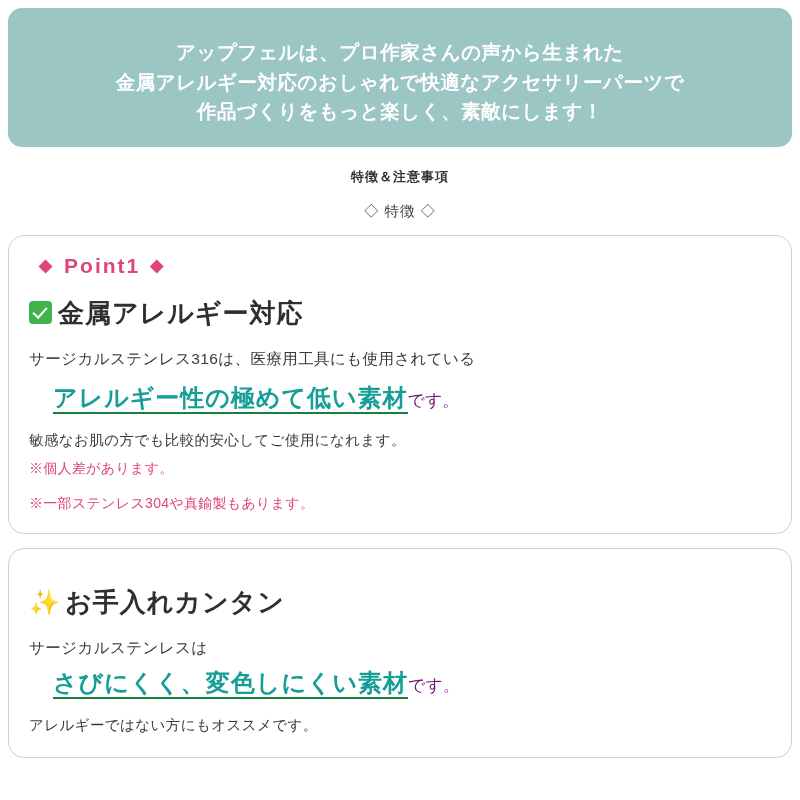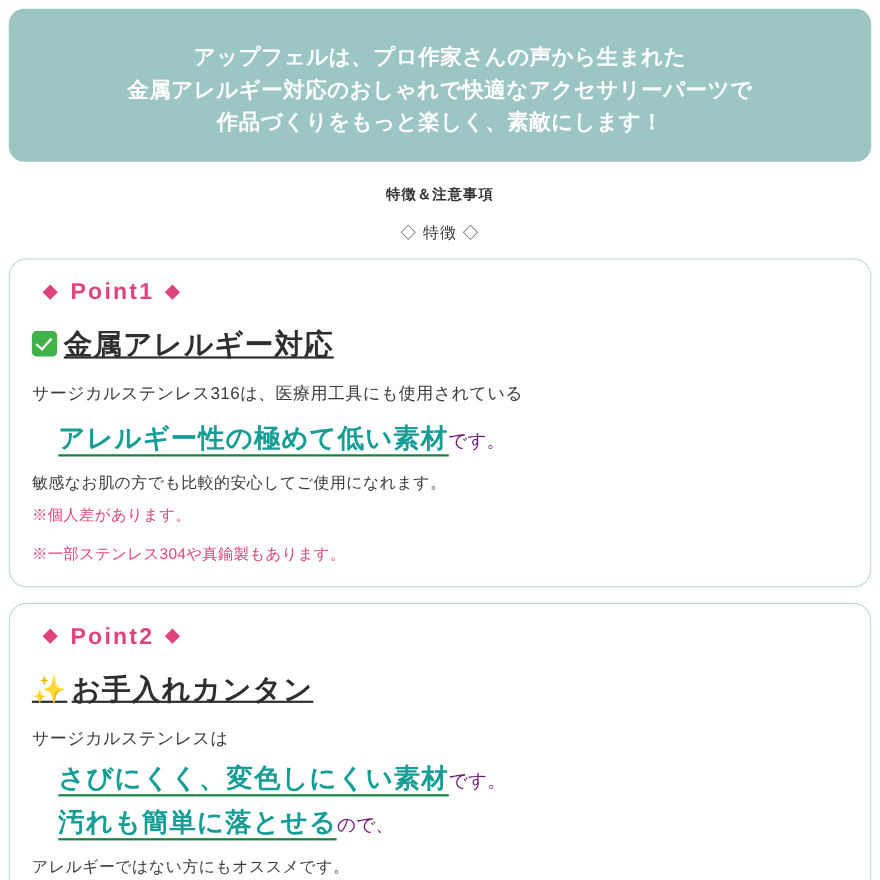--- a/index.html
+++ b/index.html
@@ -77,21 +77,20 @@
     font-size: 17px;
     vertical-align: 2px;
     margin: 0 10px;
   }
   .point-title {
     font-size: 26px;
     font-weight: 700;
     color: #2f2f2f;
     letter-spacing: 1px;
     margin-top: 18px;
-    text-decoration: underline;
   }
   .check-badge {
     display: inline-block;
     width: 23px;
     height: 23px;
     border-radius: 4px;
     background: #3fb24a;
     position: relative;
     vertical-align: -2px;
     margin-right: 6px;
@@ -175,34 +174,28 @@
       <span class="hl-teal">アレルギー性の極めて低い素材</span><span class="after-hl">です。</span>
     </div>
 
     <div class="body-line small">敏感なお肌の方でも比較的安心してご使用になれます。</div>
 
     <div class="note">※個人差があります。</div>
     <div class="note tight">※一部ステンレス304や真鍮製もあります。</div>
   </div>
 
   <div class="card">
-    <div class="point-head">
-      <span class="diamond">◆</span><span>Point2</span><span class="diamond">◆</span>
-    </div>
 
     <div class="point-title">
       <span class="spark">✨</span><span>お手入れカンタン</span>
     </div>
 
     <div class="body-line">サージカルステンレスは</div>
 
     <div class="mt8">
       <span class="hl-teal">さびにくく、変色しにくい素材</span><span class="after-hl">です。</span>
     </div>
 
-    <div class="mt8">
-      <span class="hl-teal">汚れも簡単に落とせる</span><span class="after-hl">ので、</span>
-    </div>
 
     <div class="body-line small">アレルギーではない方にもオススメです。</div>
   </div>
 
 </div>
 
 </body></html>

